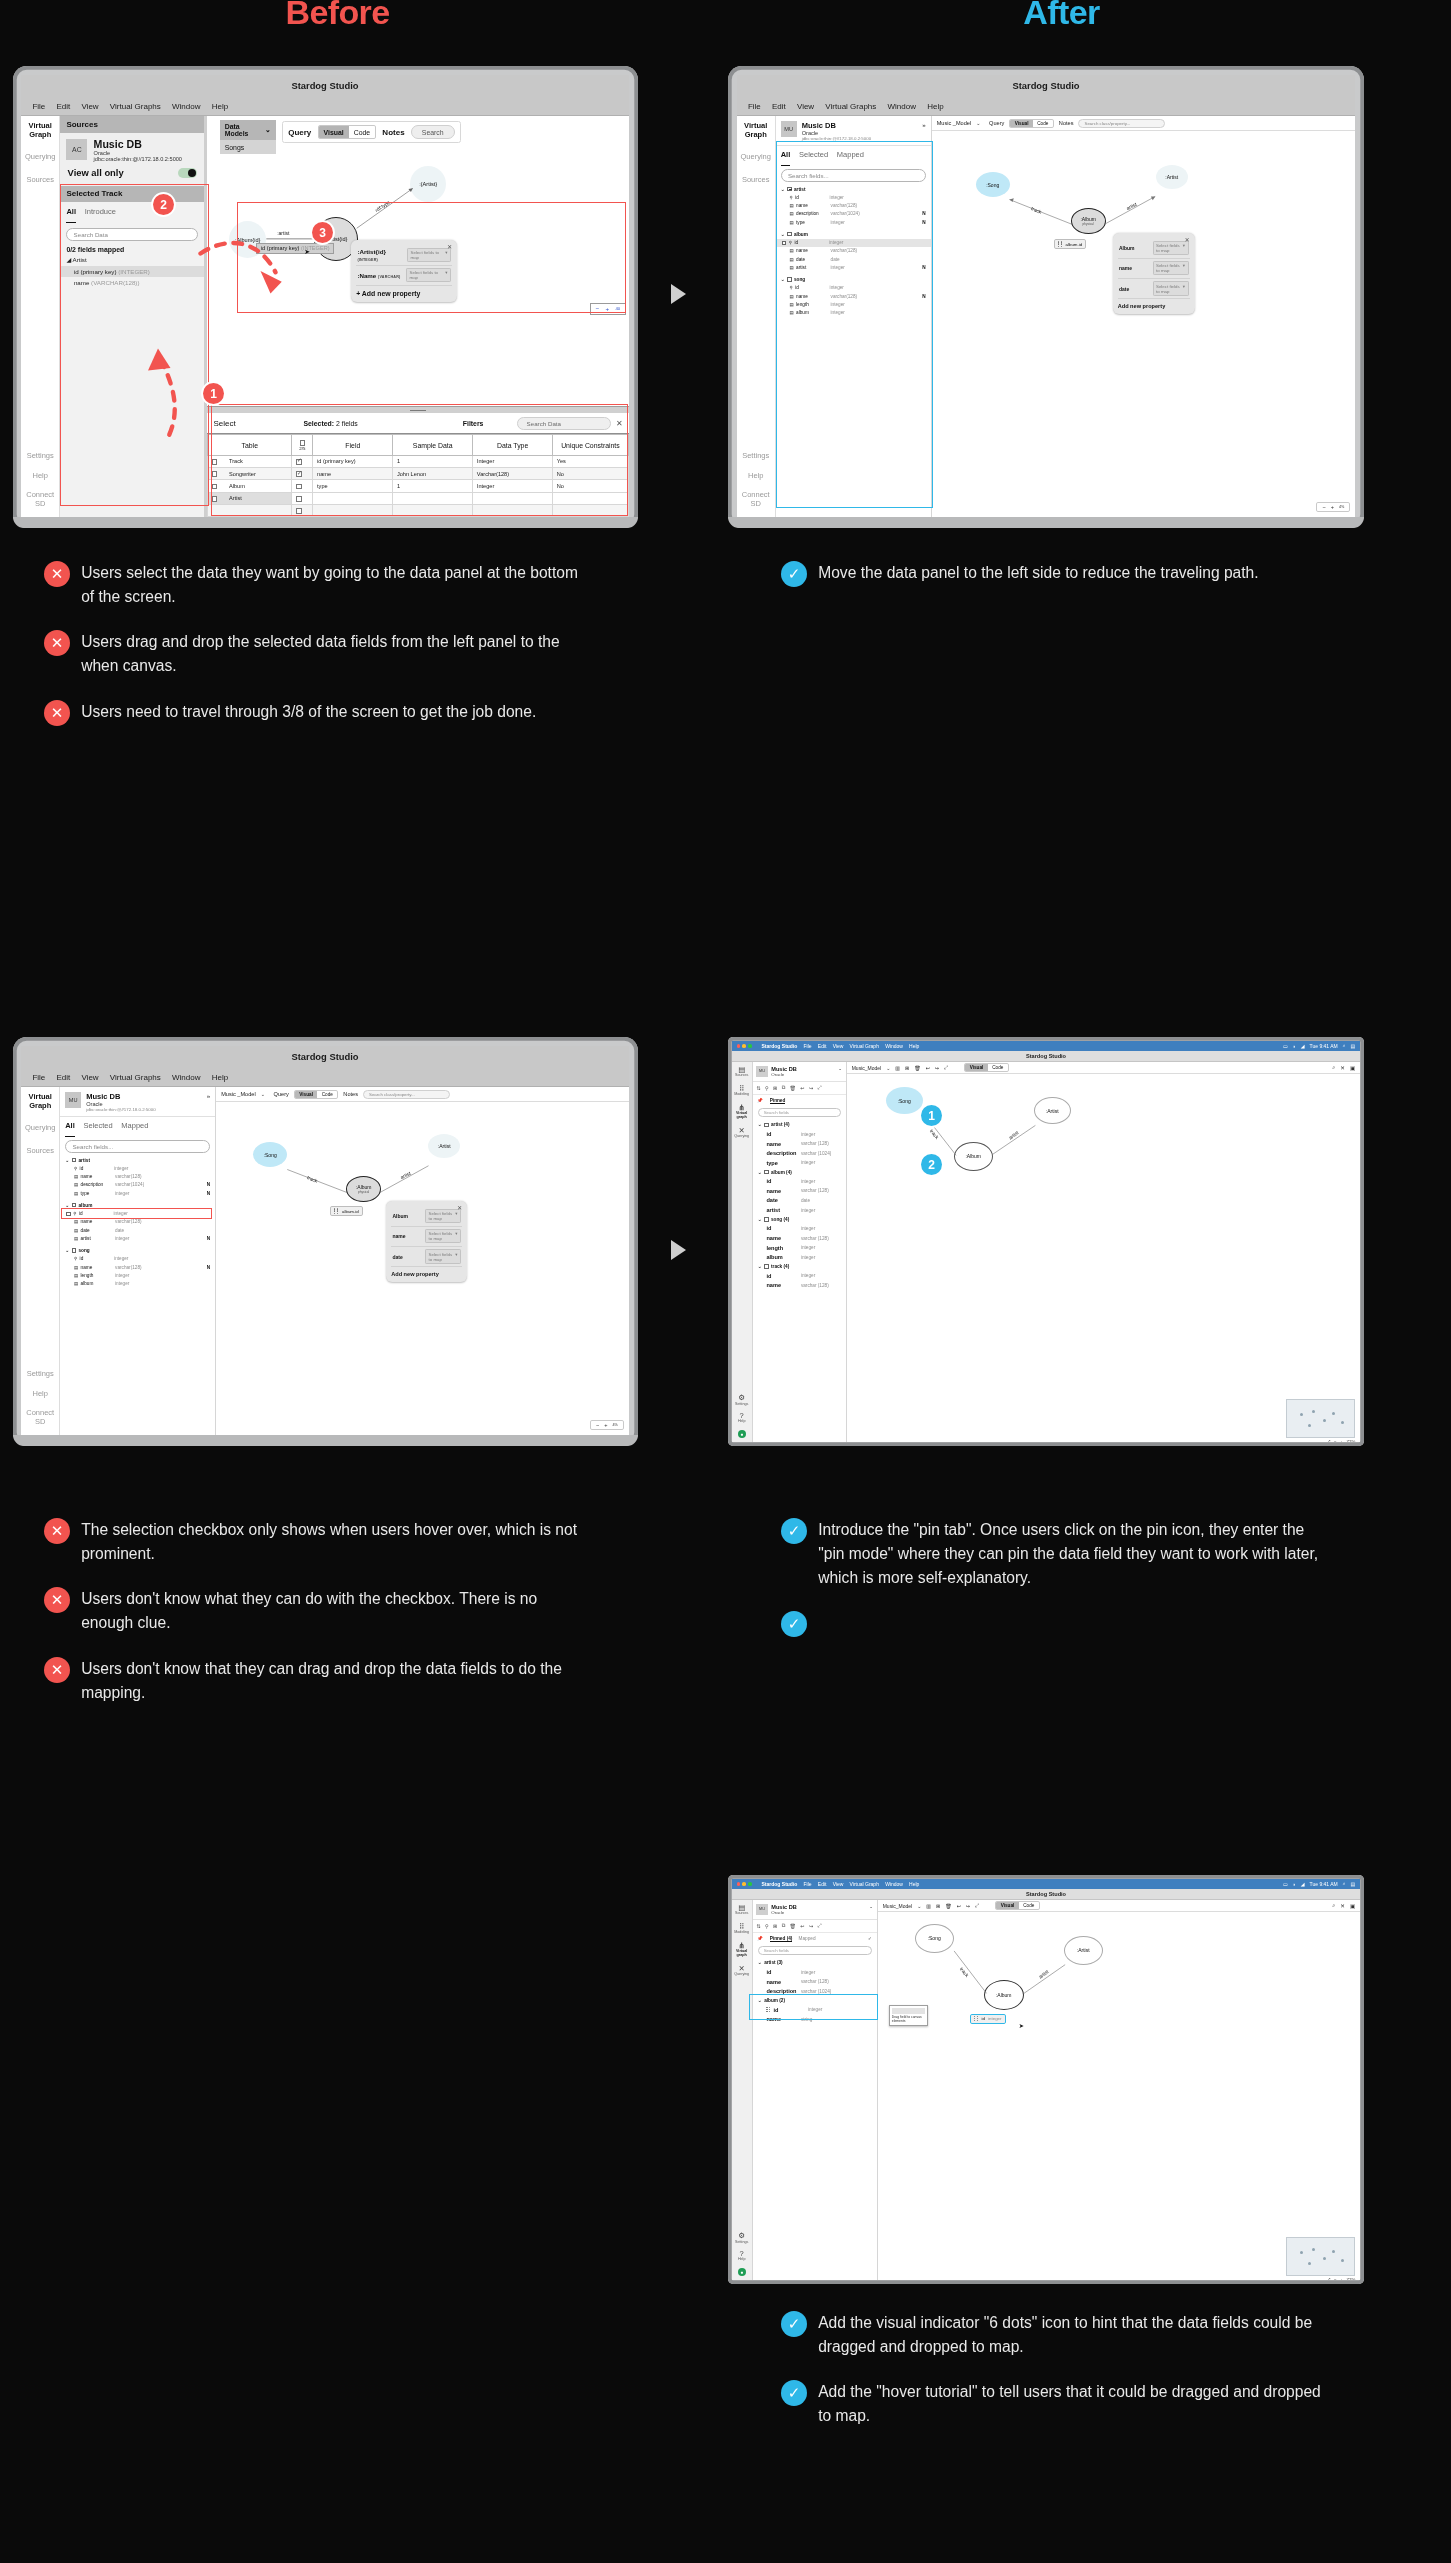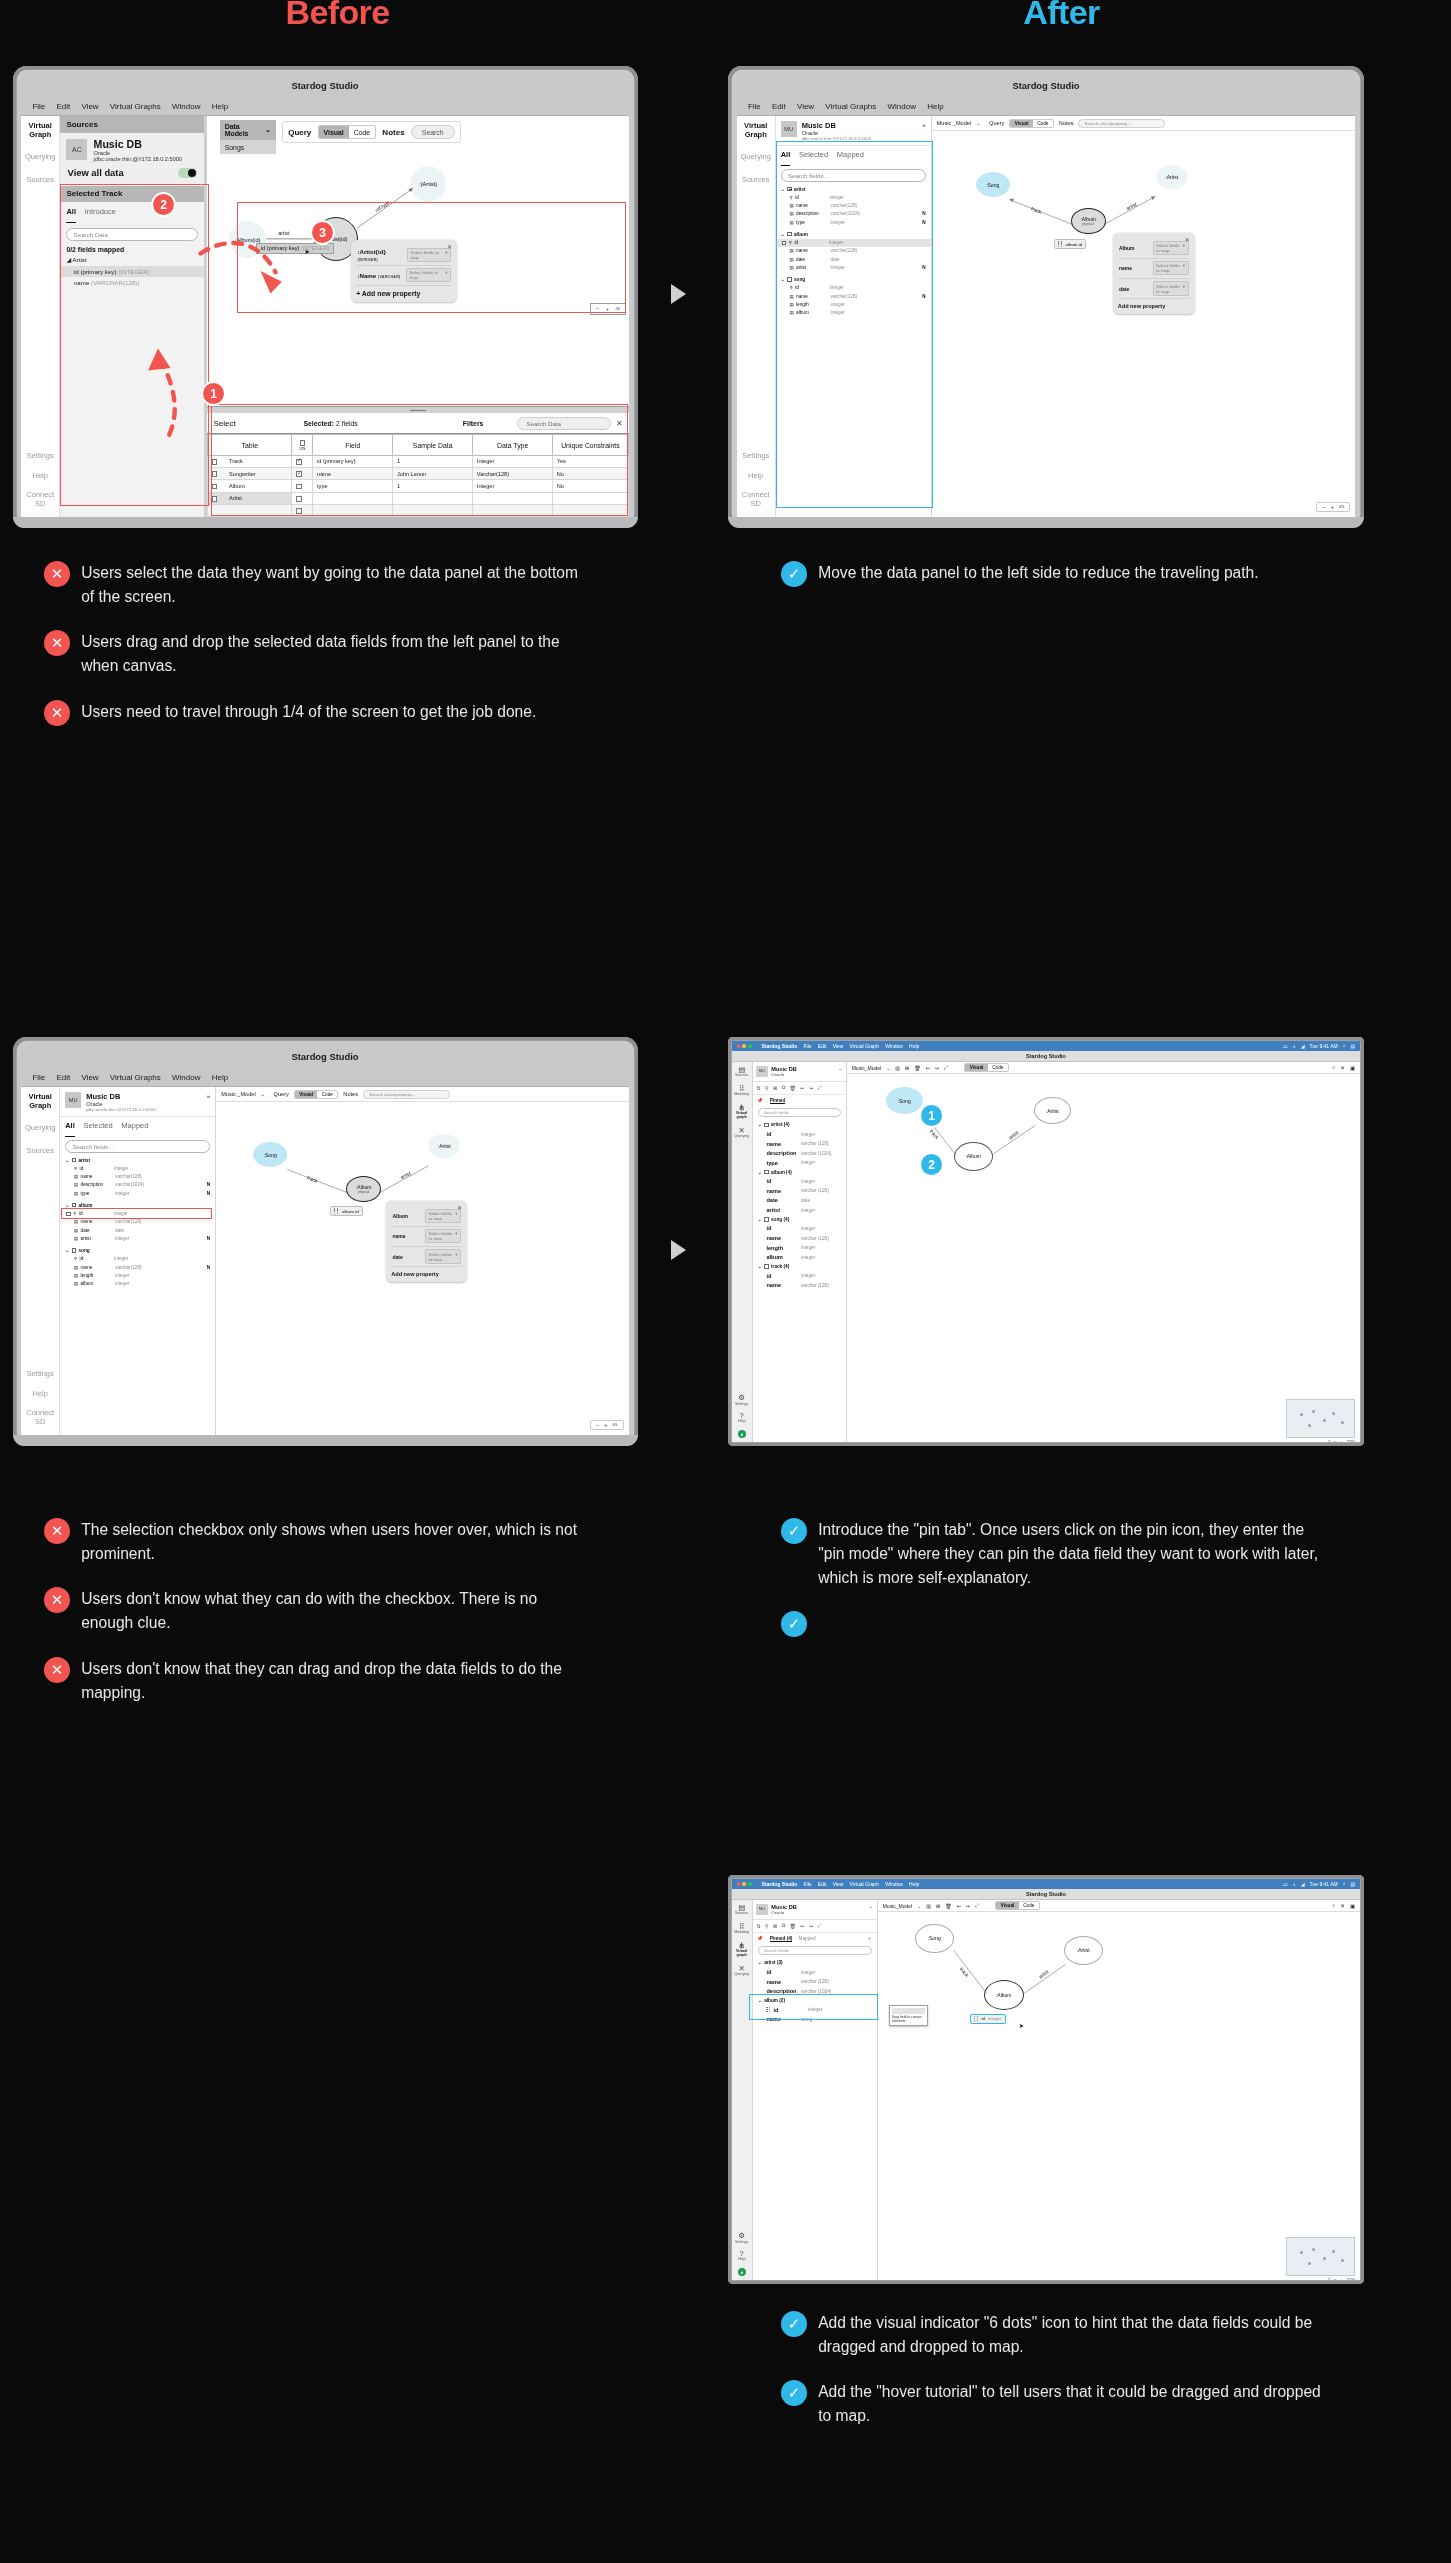--- a/index.html
+++ b/index.html
@@ -251,21 +251,21 @@
             <div class="src-card">
               <div class="src-row">
                 <div class="src-avatar">AC</div>
                 <div>
                   <div class="src-name">Music DB</div>
                   <div class="src-sub">Oracle</div>
                   <div class="src-url">jdbc:oracle:thin:@//172.18.0.2:5000</div>
                 </div>
               </div>
               <div class="viewall">
-                <span>View all data</span>
+                <span>View all only</span>
                 <div class="toggle">
                     <i></i>
                   </div>
               </div>
             </div>
             <div class="panel-head">Selected Track</div>
             <div style="background:#f2f2f2;flex:1;">
               <div class="tabs-row">
                 <span class="on">All</span>
                 <span class="off">Introduce</span>
@@ -687,21 +687,21 @@
     <div class="bullet">
       <div class="bmark x">✕</div>
       <div class="btext">Users select the data they want by going to the data panel at the bottom of the screen.</div>
     </div>
     <div class="bullet">
       <div class="bmark x">✕</div>
       <div class="btext">Users drag and drop the selected data fields from the left panel to the when canvas.</div>
     </div>
     <div class="bullet">
       <div class="bmark x">✕</div>
-      <div class="btext">Users need to travel through 1/4 of the screen to get the job done.</div>
+      <div class="btext">Users need to travel through 3/8 of the screen to get the job done.</div>
     </div>
   </div>
   <div class="bullets" style="left:781px;top:561px;width:625px;">
     <div class="bullet">
       <div class="bmark v">✓</div>
       <div class="btext">Move the data panel to the left side to reduce the traveling path.</div>
     </div>
   </div>
 
   <div class="laptop" style="left:12.5px; top:1037px; width:625px; height:409px;">

